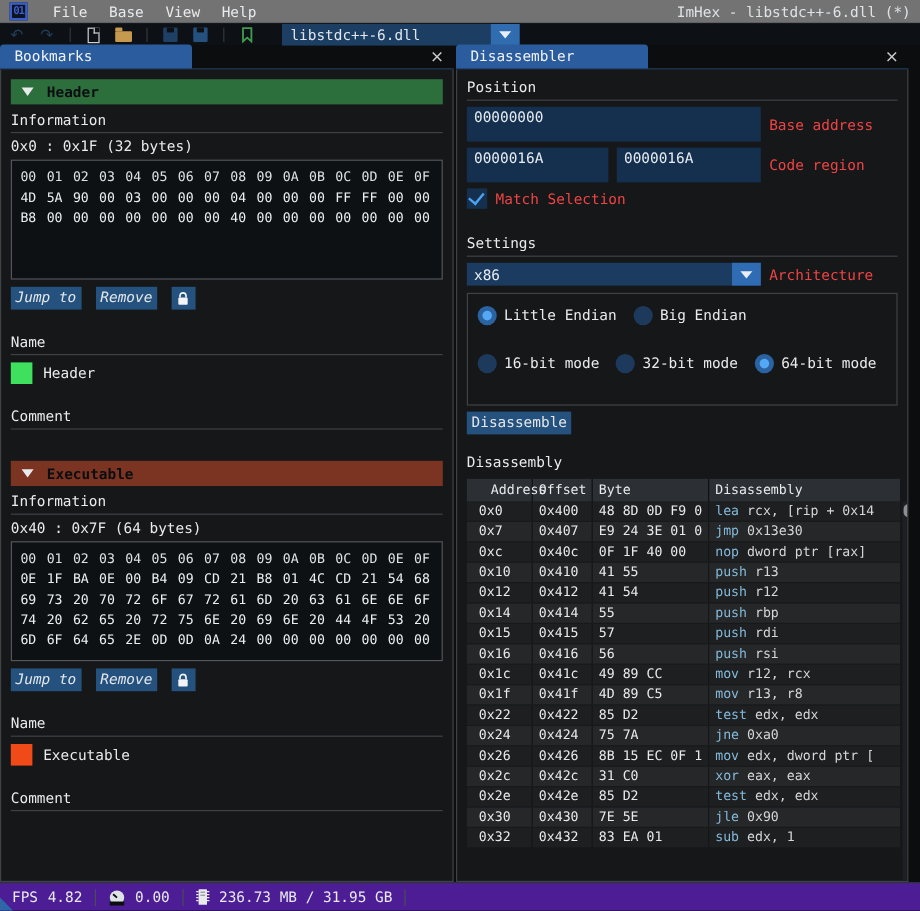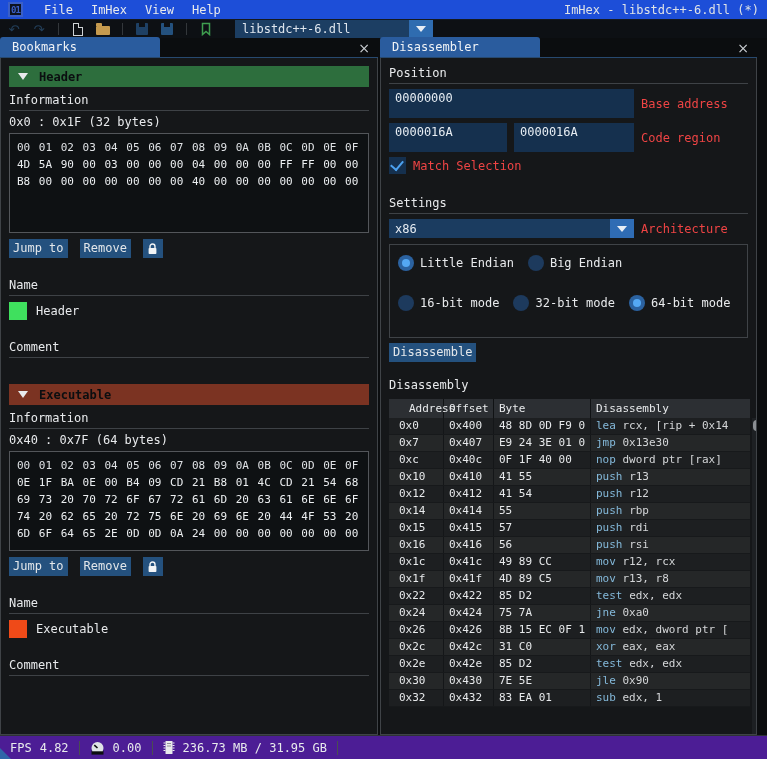--- a/index.html
+++ b/index.html
@@ -1,21 +1,21 @@
 <!DOCTYPE html>
 <html><head>
 <meta charset="utf-8">
 <style>
   * { margin:0; padding:0; box-sizing:border-box; }
   html,body { width:767px; height:759px; background:#0b0d0f; overflow:hidden;
     font-family:"DejaVu Sans Mono", monospace; color:#e8eaec; }
   .app { position:relative; width:767px; height:759px; background:#0b0d0f; }
 
   
-  .menubar { height:20px; background:#1d4ed8; display:flex; align-items:center;
+  .menubar { height:20px; background:#737373; display:flex; align-items:center;
     padding:0 8px; font-size:12px; border-bottom:1px solid #15191f; }
   .logo { width:15px; height:15px; border:2px solid #3a5fc8; color:#3a5fc8;
     font-size:9px; font-weight:bold; display:flex; align-items:center; justify-content:center;
     letter-spacing:-1px; margin-right:12px; background:#0d1320; }
   .menu-item { padding:0 9px; cursor:default; }
   .win-title { margin-left:auto; color:#dfe3e6; }
 
   
   .toolbar { height:18px; background:#0d1014; display:flex; align-items:center;
     padding:0 6px; gap:9px; }
@@ -57,21 +57,21 @@
   
   .bm-header { height:21px; display:flex; align-items:center; margin-bottom:4px; }
   .bm-header .arrow { width:0; height:0; border-left:5px solid transparent; border-right:5px solid transparent;
     border-top:7px solid #e8eaec; margin:0 11px 0 9px; }
   .bm-header .bm-title { color:#0b0e10; font-weight:600; }
   .range-text { margin-top:4px; }
   .hexbox { margin-top:4px; height:100px; background:#0e1113; border:1px solid #53565a;
     padding:5px 0 0 7px; font-size:11px; line-height:17px; word-spacing:2px; white-space:nowrap; overflow:hidden; }
   .hexbox .hex-head { color:#dfe2e5; }
   .hexbox .hex-row { color:#eceff1; }
-  .btn-row { margin-top:6px; display:flex; gap:12px; align-items:center; }
+  .btn-row { margin-top:6px; display:flex; gap:12px; align-items:center;font-style:italic; }
   .btn { height:19px; background:#24517e; color:#e3e7ea; font-size:12px; line-height:19px;
     padding:0 4px; cursor:default; }
   .btn-lock { width:20px; height:19px; background:#24517e; display:flex; align-items:center; justify-content:center; }
   .swatch-row { margin-top:6px; display:flex; align-items:center; gap:9px; height:18px; }
   .swatch { width:18px; height:18px; }
   .gap26 { height:26px; }
   .gap14 { height:14px; }
 
   
   .form-row { margin-top:5px; display:flex; align-items:center; gap:7px; }
@@ -126,21 +126,21 @@
 </head>
 <body>
 
 <div class="app">
 
   <div class="menubar">
     <div class="logo">01</div>
     <div style="display:flex">
 
     <span class="menu-item">File</span>
-        <span class="menu-item">ImHex</span>
+        <span class="menu-item">Base</span>
         <span class="menu-item">View</span>
         <span class="menu-item">Help</span>
       </div>
     <span class="win-title">ImHex - libstdc++-6.dll (*)</span>
   </div>
 
   <div class="toolbar">
     <span class="tb-icon">
         <span class="glyph-undo">↶</span>
       </span>

